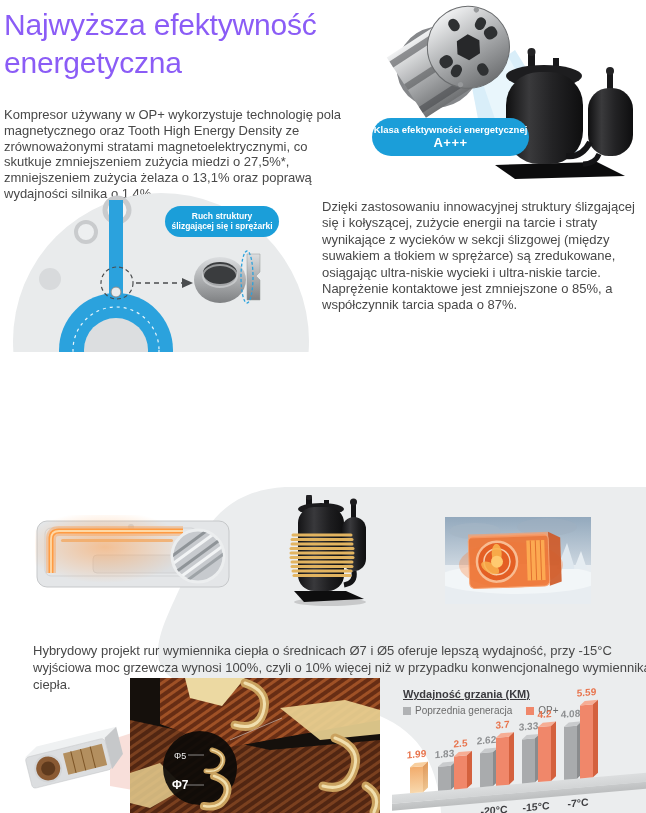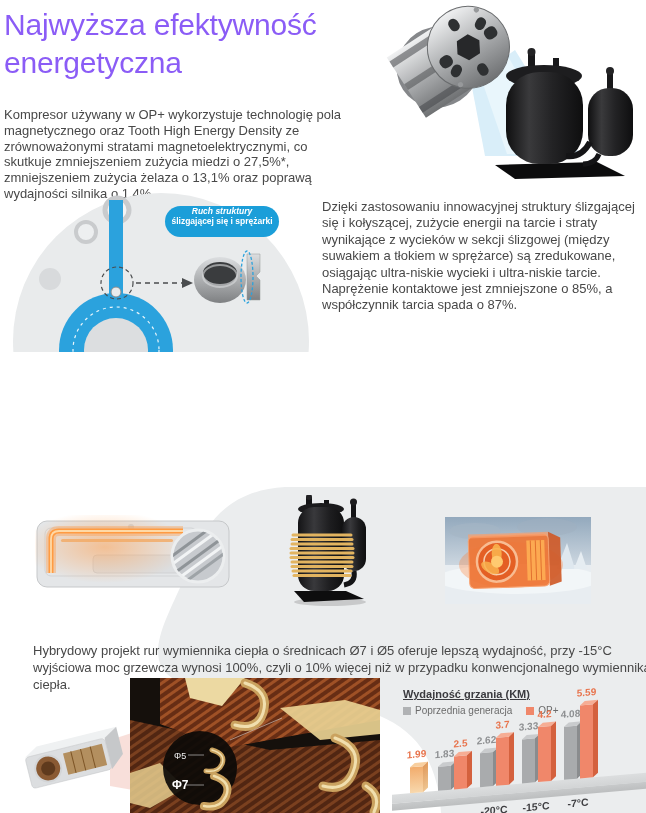--- a/index.html
+++ b/index.html
@@ -12,21 +12,21 @@
   .para{font-size:13px;line-height:15.8px;color:#484848;}
   .p1{left:4px;top:94px;width:348px;}
   .p2{left:322px;top:186px;width:326px;line-height:16.4px;}
   .p3{left:4px;top:431px;width:642px;line-height:17px;}
   .p4{left:4px;top:629px;width:625px;line-height:17px;margin-left:29px;}
   .badge{background:#1b9ed9;color:#fff;text-align:center;font-weight:bold;}
   .badge1{left:372px;top:118px;width:157px;height:38px;border-radius:19px;}
   .badge1 .l1{font-size:9.5px;padding-top:6px;}
   .badge1 .l2{font-size:13px;letter-spacing:.5px;}
   .badge2{left:165px;top:206px;width:114px;height:31px;border-radius:16px;}
-  .badge2 .l1{font-size:8.5px;font-style:italic;}
+  .badge2 .l1{font-size:8.5px;padding-top:5px;}
   .badge2 .l2{font-size:8.5px;}
   .xsec{left:8px;top:188px;width:302px;height:164px;overflow:hidden;}
   .blob{left:0;top:478px;pointer-events:none;}
   
   .chart{left:396px;top:686px;width:250px;height:127px;}
   .c-title{position:absolute;left:7px;top:2px;font-size:11px;font-weight:bold;color:#3a3a3e;text-decoration:underline;}
   .c-legend{position:absolute;left:7px;top:19px;display:flex;gap:14px;align-items:center;
             font-size:10px;color:#6b6b6b;}
   .c-legend .it{display:flex;align-items:center;gap:4px;}
   .sw{width:8px;height:8px;display:inline-block;}
@@ -116,20 +116,24 @@
       <rect x="222" y="70" width="6" height="20" fill="#18181a"></rect>
       <circle cx="225" cy="69" r="4" fill="#232325"></circle>
       <ellipse cx="159" cy="74" rx="38" ry="11" fill="#1d1d1f"></ellipse>
       <rect x="121" y="70" width="77" height="92" rx="33" fill="url(#cyl)"></rect>
       <rect x="203" y="86" width="45" height="68" rx="21" fill="url(#cyl)"></rect>
       <path d="M205 140 q -8 16 -24 14" stroke="#141416" stroke-width="6" fill="none"></path>
       <path d="M214 152 q -4 10 -16 10" stroke="#141416" stroke-width="5" fill="none"></path>
     </g>
   </svg>
 
+  <div class="abs badge badge1">
+    <div class="l1">Klasa efektywności energetycznej</div>
+    <div class="l2">A+++</div>
+  </div>
 
   <div class="abs xsec">
     <svg width="302" height="300" viewBox="0 0 302 300">
       <defs>
         <linearGradient id="met2" x1="0" y1="0" x2="0" y2="1">
           <stop offset="0" stop-color="#dcdee0"></stop>
             <stop offset="1" stop-color="#7e8082"></stop>
         </linearGradient>
       </defs>
       <circle cx="153" cy="153" r="148" fill="#e9ebec"></circle>

